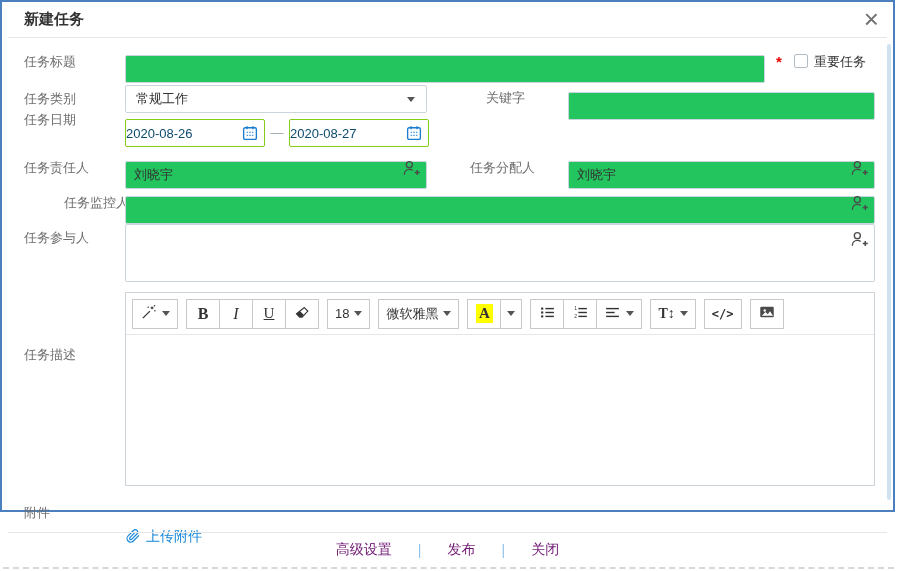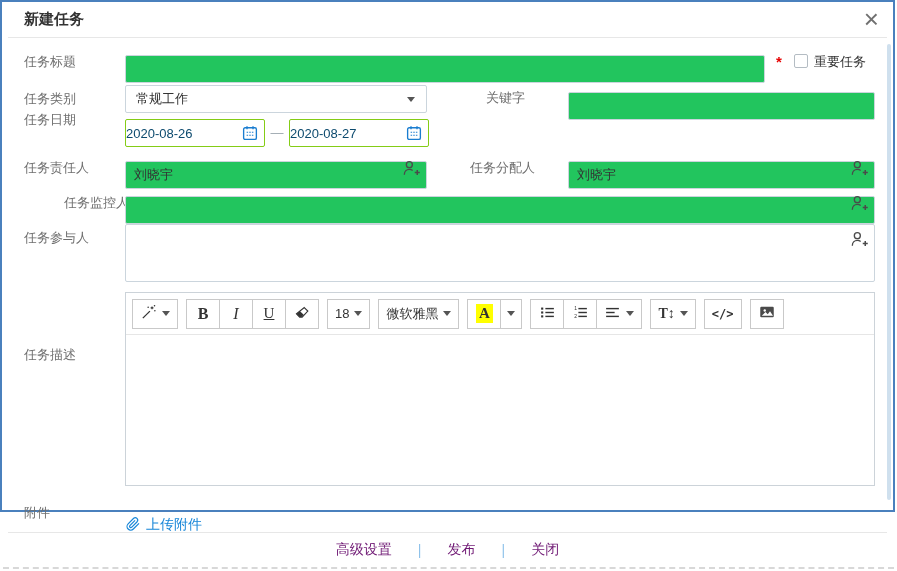--- a/index.html
+++ b/index.html
@@ -132,21 +132,21 @@
     font-family: "Liberation Serif", serif; font-weight: bold; font-size: 15px;
     background: #ffff00; padding: 0 3px; line-height: 19px;
   }
   .tline { font-family: "Liberation Serif", serif; font-weight: bold; font-size: 14px; }
   .codeb { font-family: "DejaVu Sans Mono", monospace; font-size: 12px; font-weight: bold; }
   .econtent { height: 150px; background: #fff; }
 
   
   .lbl-att { top: 500px; line-height: 22px; height: 22px; }
   .upload {
-    position: absolute; left: 123px; top: 512px; height: 22px;
+    position: absolute; left: 123px; top: 524px; height: 22px;
     display: flex; align-items: center; gap: 5px;
     color: #1786d8; font-size: 14px; cursor: pointer;
   }
   .footer {
     position: absolute; left: 0; right: 0; top: 539px;
     display: flex; justify-content: center; align-items: center; gap: 26px;
   }
   .flink { color: #701a75; font-size: 14px; cursor: pointer; }
   .fsep { color: #8fc2ea; font-size: 14px; }
   .scroll-strip {

